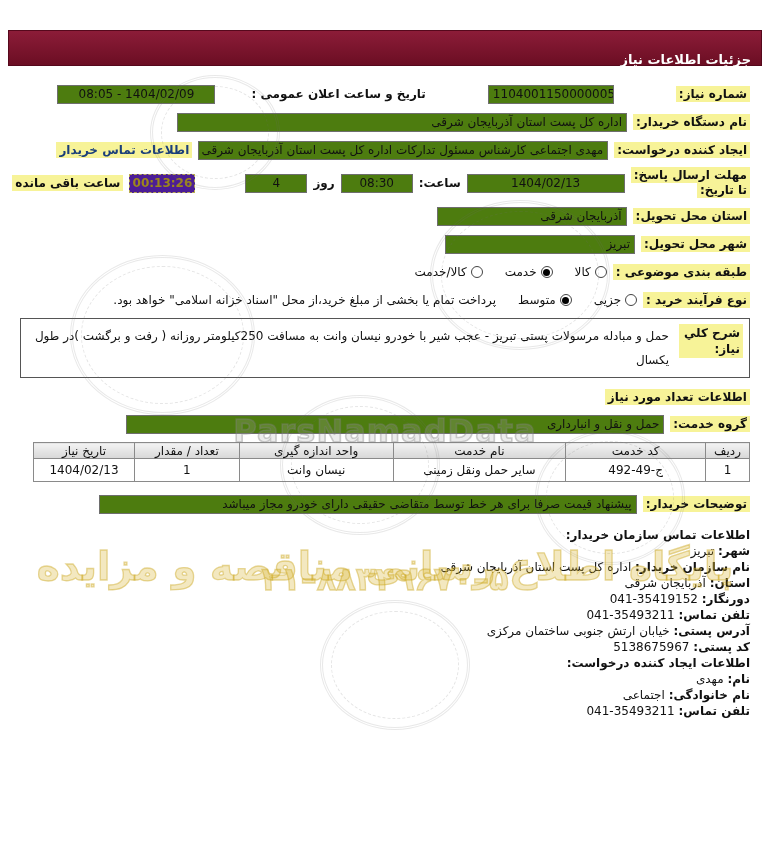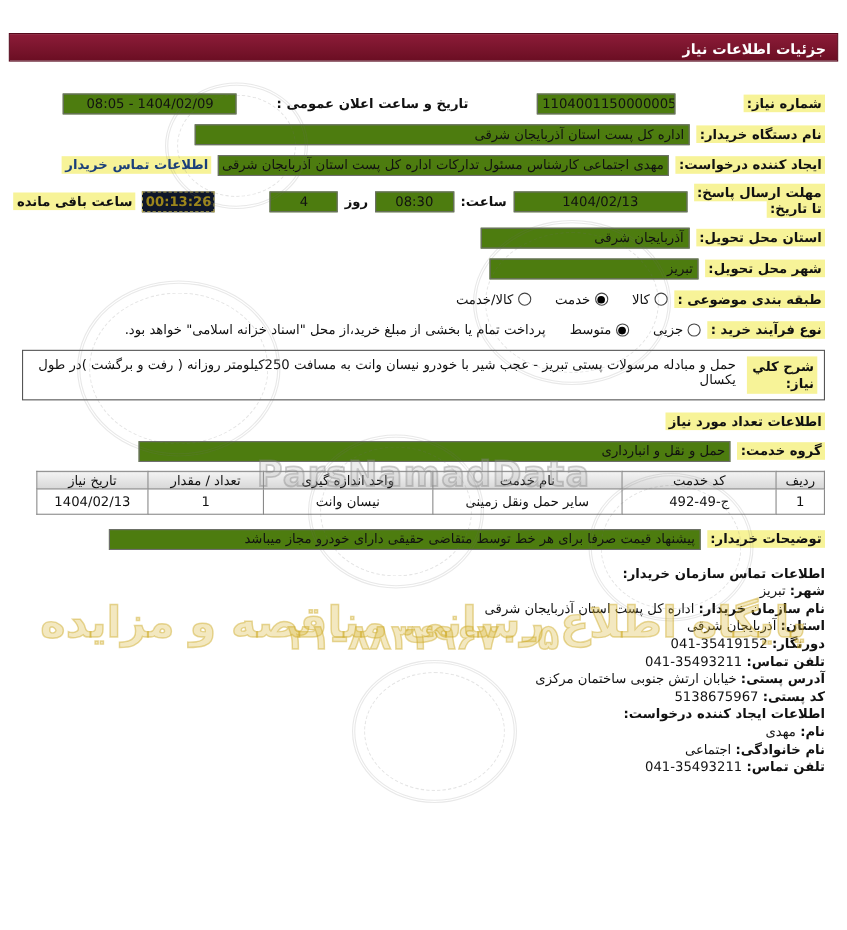--- a/index.html
+++ b/index.html
@@ -10,59 +10,59 @@
     font-family: "DejaVu Sans", "Liberation Sans", sans-serif;
     font-size: 12px; color: #111;
     direction: rtl;
     position: relative; overflow: hidden;
   }
   .titlebar {
     position: absolute; top: 30px; right: 8px; left: 8px; height: 26px;
     background: linear-gradient(180deg, #8c1c38 0%, #6b0e23 100%);
     border: 1px solid #56081c;
     color: #fff; font-weight: bold; font-size: 13px;
-    line-height: 24px; padding: 3px 10px;
+    line-height: 24px; padding: 17px 10px;
   }
   .form { position: absolute; top: 84px; right: 20px; left: 20px; z-index: 2; }
   .row { display: flex; align-items: center; gap: 6px; margin-bottom: 8px; min-height: 20px; }
   .lbl { font-weight: bold; white-space: nowrap; }
   .hl { background: #f7f398; padding: 1px 3px; }
   .input {
     flex: 0 0 auto; display: inline-block;
     background: #4d7c0f; border: 1px solid #6e6e6e;
     height: 19px; line-height: 17px; padding: 0 4px;
     overflow: hidden; white-space: nowrap;
   }
   .center { text-align: center; }
   .ltr { direction: ltr; unicode-bidi: isolate; }
   .w126{width:126px}.w158{width:158px}.w450{width:450px}.w410{width:410px}
   .w72{width:72px}.w62{width:62px}.w190{width:190px}.w538{width:538px}
   .sp24{flex:0 0 24px}.sp38{flex:0 0 38px}.sp50{flex:0 0 50px}
   .link { color: #1b3f7a; font-weight: bold; cursor: pointer; white-space: nowrap; }
   .dl-label { text-align: right; line-height: 15px; }
   .timer {
     flex: 0 0 66px; text-align: center;
-    border: 1px dashed #b9ac54; background: #0f172a;
+    border: 1px dashed #b9ac54; background: #4c1d95;
     color: #9c861c; font-weight: bold;
     height: 19px; line-height: 17px;
   }
   .radio {
     flex: 0 0 12px; width: 12px; height: 12px;
     border: 1px solid #444; border-radius: 50%; background: #fff;
     display: inline-flex; align-items: center; justify-content: center;
   }
   .radio.checked::after { content: ""; width: 7px; height: 7px; border-radius: 50%; background: #000; }
   .grp { display: flex; align-items: center; gap: 4px; margin-left: 16px; }
   .note { white-space: nowrap; }
   .descbox {
     border: 1px solid #555; display: flex; align-items: flex-start; gap: 10px;
     padding: 5px 6px; margin: 2px 0 12px 0; min-height: 44px;
   }
   .descbox .dlab { flex: 0 0 64px; font-weight: bold; text-align: right; line-height: 16px; }
-  .descbox .dtext { flex: 1 1 auto; text-align: right; line-height: 14px; }
+  .descbox .dtext { flex: 1 1 auto; text-align: right; line-height: 24px; }
   .sec-title { margin: 4px 0 10px 0; }
   .sec-title span { font-weight: bold; }
   .svc-table { border-collapse: collapse; width: 717px; margin: 6px 0 12px 0; font-size: 12px; }
   .svc-table th {
     background: linear-gradient(180deg, #f3f3f3 0%, #d7d7d7 100%);
     border: 1px solid #8a8a8a; font-weight: normal; height: 16px; padding: 0 1px;
   }
   .svc-table td { border: 1px solid #8a8a8a; height: 23px; text-align: center; padding: 0 3px; background: #fff; }
   .c1{width:44px}.c2{width:140px}.c3{width:173px}.c4{width:154px}.c5{width:105px}.c6{width:101px}
   .contact { margin-top: 14px; line-height: 15px; }

